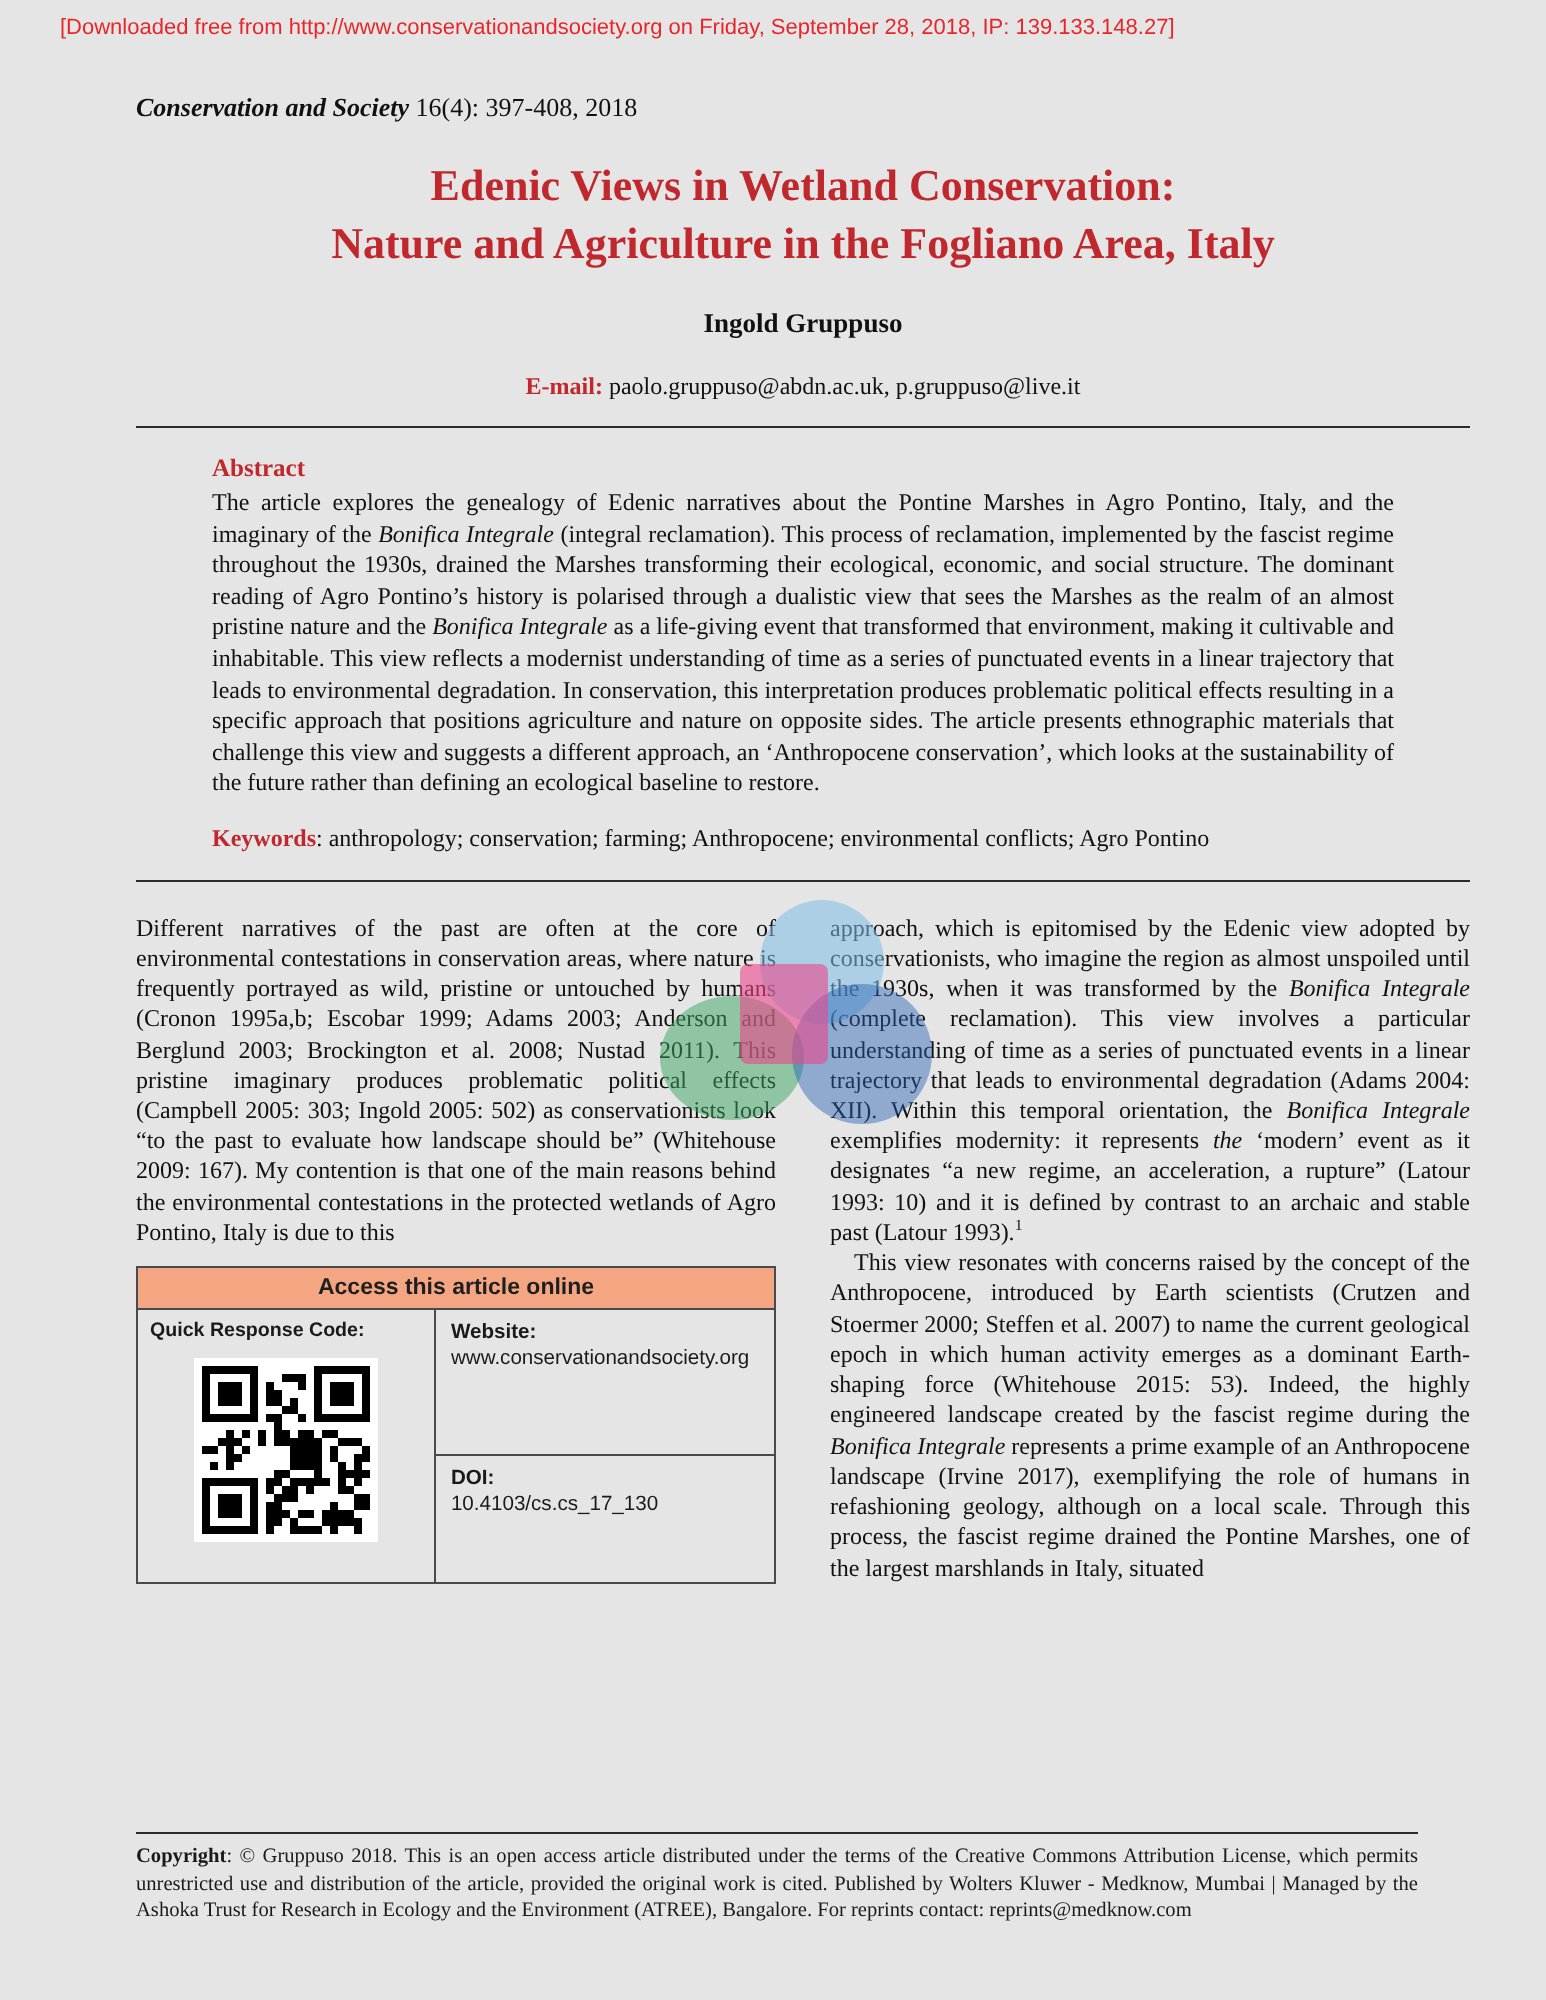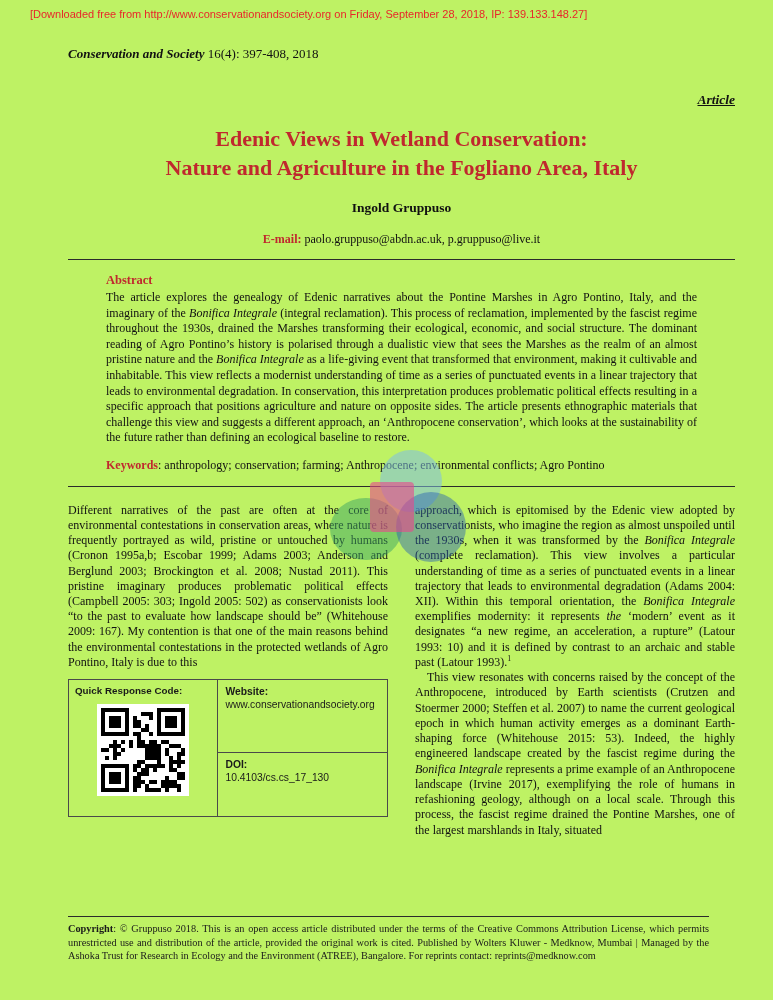--- a/index.html
+++ b/index.html
@@ -5,21 +5,21 @@
   :root{
     --accent:#c0282e;
     --banner-red:#e8262a;
     --box-header-bg:#f4a582;
     --rule:#2b2b2b;
   }
   *{margin:0;padding:0;box-sizing:border-box;}
   body{background:#888;font-family:"Liberation Serif",serif;}
   .page{
     position:relative;width:773px;height:1000px;margin:0 auto;
-    background:#bef264;overflow:hidden;color:#111;
+    background:#e5e5e5;overflow:hidden;color:#111;
   }
   .banner{
     position:absolute;top:8px;left:30px;
     font-family:"Liberation Sans",sans-serif;font-size:11px;color:var(--banner-red);
   }
   .content{padding:40px 38px 0 68px;}
   .journal-line{font-size:13px;margin-top:6px;}
   .article-label{
     text-align:right;margin-top:30px;font-size:13.5px;font-weight:bold;font-style:italic;
   }
@@ -95,21 +95,20 @@
   <div class="watermark">
     <div class="wm wm-light"></div>
     <div class="wm wm-green"></div>
     <div class="wm wm-blue"></div>
     <div class="wm wm-pink"></div>
   </div>
 
   <div class="content">
     <div class="journal-line"><span class="bi">Conservation and Society</span><span> 16(4): 397-408, 2018</span></div>
 
-    <div class="article-label"><span>Article</span></div>
 
     <div class="title">
       <div>Edenic Views in Wetland Conservation:</div>
       <div>Nature and Agriculture in the Fogliano Area, Italy</div>
     </div>
 
     <div class="author">Ingold Gruppuso</div>
     <div class="email-line"><span class="rb">E-mail:</span><span> paolo.gruppuso@abdn.ac.uk, p.gruppuso@live.it</span></div>
 
     <div class="hr"></div>
@@ -121,20 +120,21 @@
 
     <div class="keywords"><span class="rb">Keywords</span><span>: anthropology; conservation; farming; Anthropocene; environmental conflicts; Agro Pontino</span></div>
 
     <div class="hr"></div>
 
     <div class="columns">
       <div class="col">
         <div class="para"><span>Different narratives of the past are often at the core of environmental contestations in conservation areas, where nature is frequently portrayed as wild, pristine or untouched by humans (Cronon 1995a,b; Escobar 1999; Adams 2003; Anderson and Berglund 2003; Brockington et al. 2008; Nustad 2011). This pristine imaginary produces problematic political effects (Campbell 2005: 303; Ingold 2005: 502) as conservationists look “to the past to evaluate how landscape should be” (Whitehouse 2009: 167). My contention is that one of the main reasons behind the environmental contestations in the protected wetlands of Agro Pontino, Italy is due to this</span></div>
 
         <div class="access-box">
+          <div class="access-header">Access this article online</div>
           <div class="access-body">
             <div class="access-left">
               <span class="qr-label">Quick Response Code:</span>
               <div class="qr-holder" id="qr"><svg width="92" height="92" viewBox="-4 -4 92 92">
                     <rect x="-4" y="-4" width="92" height="92" fill="#fff"></rect>
                     <rect x="40" y="4" width="4" height="4" fill="#000"></rect>
                     <rect x="44" y="4" width="4" height="4" fill="#000"></rect>
                     <rect x="48" y="4" width="4" height="4" fill="#000"></rect>
                     <rect x="32" y="8" width="4" height="4" fill="#000"></rect>
                     <rect x="48" y="8" width="4" height="4" fill="#000"></rect>

